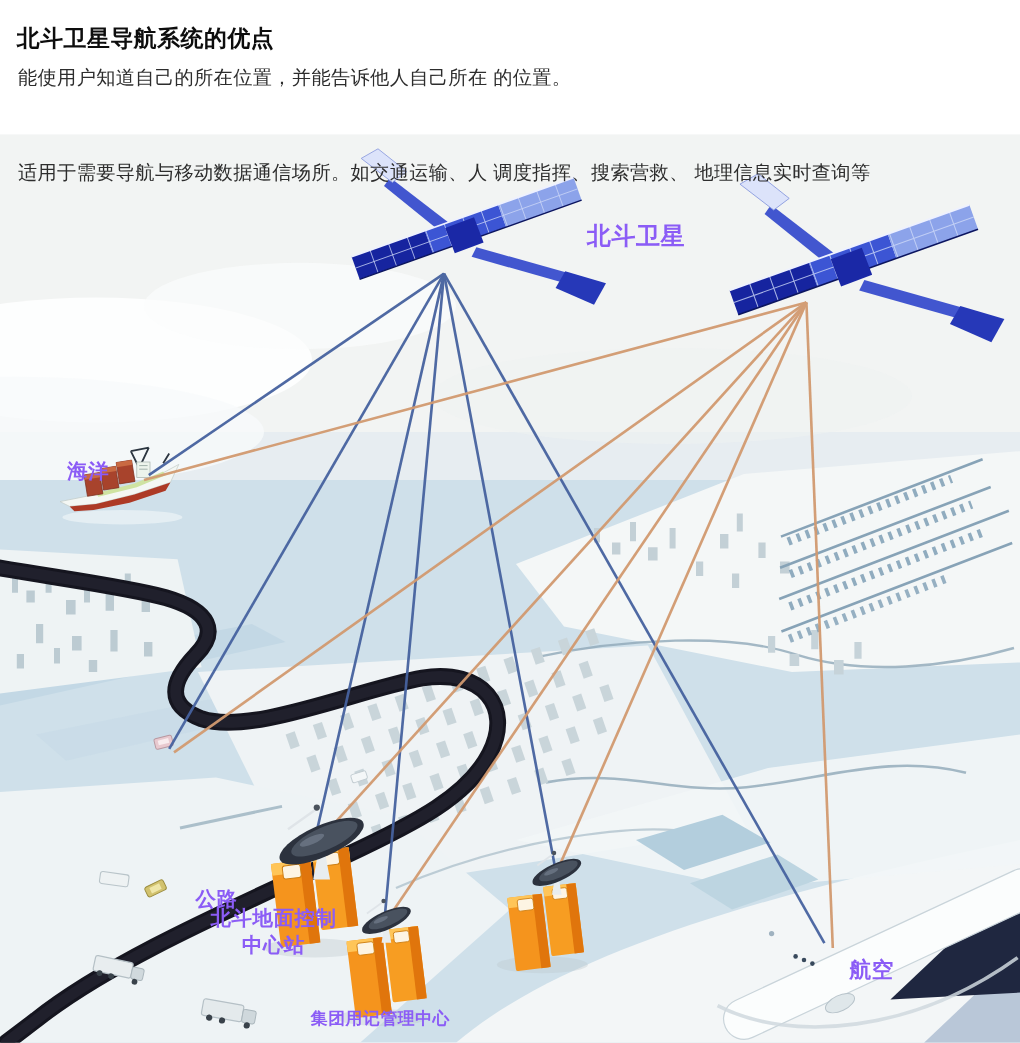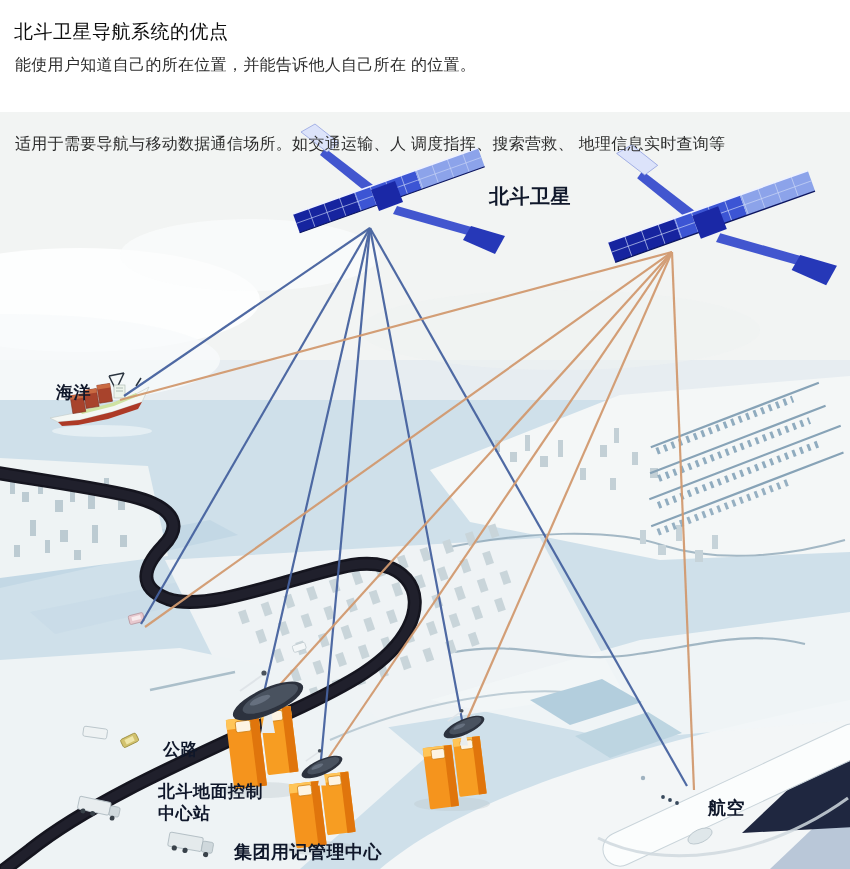--- a/index.html
+++ b/index.html
@@ -1,28 +1,28 @@
 <!DOCTYPE html>
 <html><head>
 <meta charset="utf-8">
 <style>
   html,body{margin:0;padding:0;background:#ffffff;}
   body{width:850px;height:869px;overflow:hidden;font-family:"Liberation Sans",sans-serif;}
   .stage{position:relative;width:850px;height:869px;background:#ffffff;}
   .scene-svg{position:absolute;left:0;top:0;}
-  .hdr-title{position:absolute;left:14px;top:19px;font-size:19px;font-weight:400;color:#0d0d0d;letter-spacing:.5px;}
+  .hdr-title{position:absolute;left:14px;top:19px;font-size:19px;font-weight:700;color:#0d0d0d;letter-spacing:.5px;}
   .hdr-line{position:absolute;left:15px;font-size:16px;color:#2d2d2d;letter-spacing:.3px;}
   .hdr-line1{top:55px;}
   .hdr-line2{top:87px;margin-top:47px;}
-  .lbl{position:absolute;color:#0f172a;font-weight:600;letter-spacing:.5px;white-space:nowrap;}
+  .lbl{position:absolute;color:#8b5cf6;font-weight:600;letter-spacing:.5px;white-space:nowrap;}
   .lbl-satellite{left:489px;top:183px;font-size:20px;}
   .lbl-ocean{left:56px;top:381px;font-size:17px;text-align:center;}
   .lbl-highway{left:163px;top:738px;font-size:17px;font-family:Liberation Serif, serif;}
-  .lbl-ground-control{left:158px;top:781px;width:140px;font-size:17px;line-height:1.32;white-space:pre-line;}
-  .lbl-group-center{left:234px;top:840px;font-size:18px;}
+  .lbl-ground-control{left:158px;top:755px;width:140px;font-size:17px;line-height:1.32;text-align:center;white-space:pre-line;}
+  .lbl-group-center{left:259px;top:840px;font-size:14px;}
   .lbl-service-center{left:391px;top:797px;font-size:17px;}
   .lbl-aviation{left:708px;top:776px;font-size:18px;margin-top:20px;}
 </style>
 </head>
 <body>
 
 <div class="stage">
 
   <svg class="scene-svg" width="850" height="869" viewBox="0 0 850 869">
 

